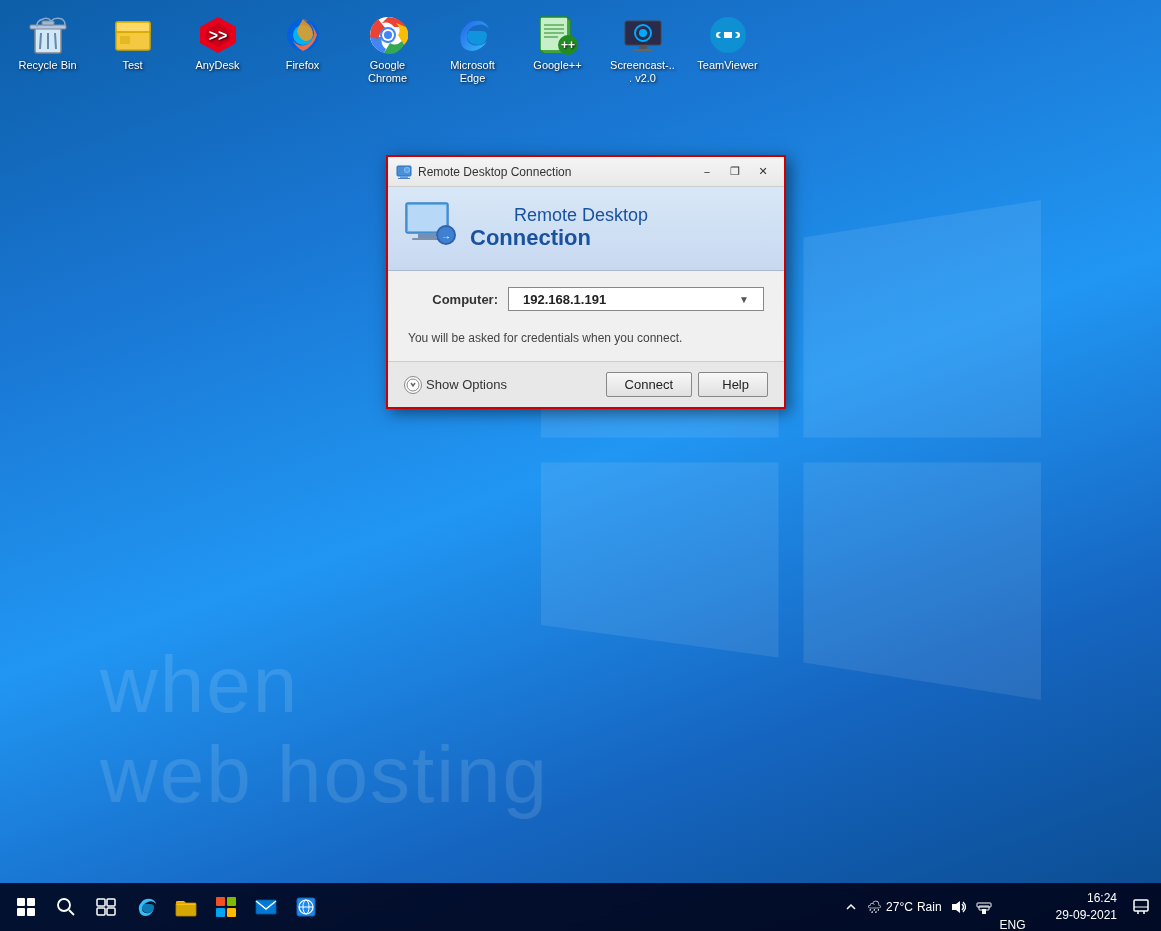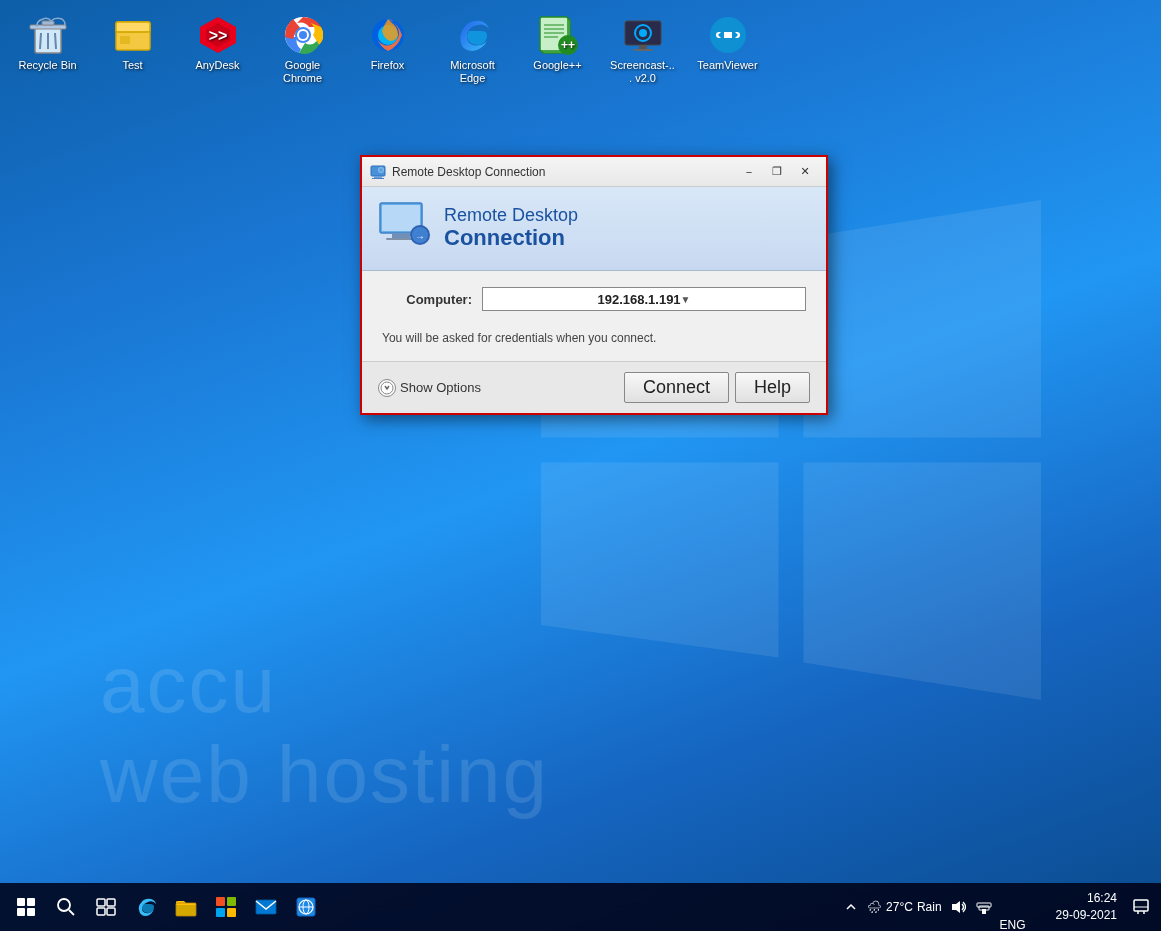--- a/index.html
+++ b/index.html
@@ -186,22 +186,22 @@
       align-items: center;
       justify-content: center;
       cursor: pointer;
       font-size: 14px;
       color: white;
     }
 
     .rdp-dialog {
       position: absolute;
       top: 155px;
-      left: 360px;
-      width: 468px;
+      left: 386px;
+      width: 400px;
       background: #f0f0f0;
       border: 2px solid #cc0000;
       box-shadow: 4px 4px 15px rgba(0,0,0,0.5);
       pointer-events: all;
     }
 
     .rdp-titlebar {
       background: linear-gradient(to bottom, #f5f5f5 0%, #e8e8e8 100%);
       height: 30px;
       display: flex;
@@ -257,20 +257,21 @@
     .rdp-header-icon {
       font-size: 36px;
       position: relative;
     }
 
     .rdp-header-text h1 {
       font-size: 18px;
       font-weight: 400;
       color: #1a52a0;
       line-height: 1.1;
+      margin-left: 44px;
     }
     .rdp-header-text h2 {
       font-size: 22px;
       font-weight: 700;
       color: #1a52a0;
     }
 
     
     .rdp-body {
       background: #f0f0f0;
@@ -296,27 +297,27 @@
 
     .rdp-form-input {
       flex: 1;
       display: flex;
       align-items: center;
     }
 
     .rdp-dropdown {
       flex: 1;
       height: 24px;
-      padding: 0 6px;
+      padding: 0 14px;
       font-size: 13px;
       border: 1px solid #888;
       background: white;
       display: flex;
       align-items: center;
-      justify-content: center;
+      justify-content: space-between;
       cursor: pointer;
     }
 
     .rdp-dropdown-arrow {
       font-size: 10px;
       color: #555;
     }
 
     .rdp-form-value {
       font-size: 13px;
@@ -361,26 +362,26 @@
       background: white;
     }
 
     .rdp-buttons {
       display: flex;
       gap: 6px;
     }
 
     .rdp-btn {
       padding: 4px 18px;
-      font-size: 18px;
+      font-size: 13px;
       border: 1px solid #888;
       background: linear-gradient(to bottom, #f8f8f8 0%, #e0e0e0 100%);
       cursor: pointer;
       min-width: 70px;
-      text-align: center;
+      text-align: right;
       border-radius: 2px;
       color: #222;
     }
 
     
     .win-logo {
       display: grid;
       grid-template-columns: 1fr 1fr;
       gap: 2px;
       width: 18px;
@@ -404,21 +405,21 @@
 
 <div class="desktop">
 
   <svg class="windows-logo-watermark" viewBox="0 0 200 200" xmlns="http://www.w3.org/2000/svg">
     <path d="M0 30 L95 17 L95 95 L0 95 Z" fill="rgba(255,255,255,0.6)"></path>
     <path d="M105 15 L200 0 L200 95 L105 95 Z" fill="rgba(255,255,255,0.6)"></path>
     <path d="M0 105 L95 105 L95 183 L0 170 Z" fill="rgba(255,255,255,0.6)"></path>
     <path d="M105 105 L200 105 L200 200 L105 185 Z" fill="rgba(255,255,255,0.6)"></path>
   </svg>
 
-  <div class="watermark-text">accu</div>
+  <div class="watermark-text">when</div>
   <div class="watermark-text-2">web hosting</div>
 
   <div class="desktop-icons">
 
     <div class="desktop-icon">
       <div class="icon-image">
         <svg width="38" height="40" viewBox="0 0 38 40" xmlns="http://www.w3.org/2000/svg">
           <rect x="6" y="12" width="26" height="26" rx="2" fill="#d0e8f8" stroke="#888" stroke-width="1.5"></rect>
           <rect x="1" y="10" width="36" height="4" rx="1" fill="#b0c8e8" stroke="#888" stroke-width="1"></rect>
           <rect x="13" y="6" width="12" height="4" rx="1" fill="#a0b8d8" stroke="#888" stroke-width="1"></rect>
@@ -445,20 +446,32 @@
 
     <div class="desktop-icon">
       <div class="icon-image">
         <svg width="40" height="40" viewBox="0 0 40 40" xmlns="http://www.w3.org/2000/svg">
           <polygon points="20,2 38,12 38,28 20,38 2,28 2,12" fill="#e8001c"></polygon>
           <polygon points="20,8 32,15 32,25 20,32 8,25 8,15" fill="#cc0018"></polygon>
           <text x="20" y="26" text-anchor="middle" fill="white" font-size="16" font-weight="bold">&gt;&gt;</text>
         </svg>
       </div>
       <span class="icon-label">AnyDesk</span>
+    </div>
+
+    <div class="desktop-icon">
+      <div class="icon-image">
+        <svg width="40" height="40" viewBox="0 0 40 40" xmlns="http://www.w3.org/2000/svg">
+          <circle cx="20" cy="20" r="16" fill="#0060df"></circle>
+          <circle cx="20" cy="20" r="10" fill="#00b3f4"></circle>
+          <path d="M20 4 Q30 8 34 20 Q30 32 20 36 Q12 32 8 22 Q10 28 16 30 Q22 32 28 26 Q34 18 28 10 Q24 4 20 4Z" fill="#ff7139" opacity="0.9"></path>
+          <path d="M20 4 Q16 10 14 16 Q16 24 22 26 Q28 26 30 20 Q30 12 24 8Z" fill="#ff980e" opacity="0.8"></path>
+        </svg>
+      </div>
+      <span class="icon-label">Firefox</span>
     </div>
 
     <div class="desktop-icon">
       <div class="icon-image">
         <svg width="40" height="40" viewBox="0 0 40 40" xmlns="http://www.w3.org/2000/svg">
           <circle cx="20" cy="20" r="18" fill="white"></circle>
           <path d="M20 2 Q32 2 38 12 L26 12 Q22 6 14 8 Z" fill="#ea4335"></path>
           <path d="M38 12 Q44 22 36 30 L30 20 Q34 14 28 8 Z" fill="#fbbc04"></path>
           <path d="M36 30 Q28 42 16 38 L22 28 Q28 32 34 26 Z" fill="#34a853"></path>
           <path d="M16 38 Q4 34 2 22 L14 22 Q12 30 18 34 Z" fill="#4285f4"></path>
@@ -467,32 +480,20 @@
           <circle cx="20" cy="20" r="6" fill="white"></circle>
           <circle cx="20" cy="20" r="4" fill="#4285f4"></circle>
         </svg>
       </div>
       <span class="icon-label">Google Chrome</span>
     </div>
 
     <div class="desktop-icon">
       <div class="icon-image">
         <svg width="40" height="40" viewBox="0 0 40 40" xmlns="http://www.w3.org/2000/svg">
-          <circle cx="20" cy="20" r="16" fill="#0060df"></circle>
-          <circle cx="20" cy="20" r="10" fill="#00b3f4"></circle>
-          <path d="M20 4 Q30 8 34 20 Q30 32 20 36 Q12 32 8 22 Q10 28 16 30 Q22 32 28 26 Q34 18 28 10 Q24 4 20 4Z" fill="#ff7139" opacity="0.9"></path>
-          <path d="M20 4 Q16 10 14 16 Q16 24 22 26 Q28 26 30 20 Q30 12 24 8Z" fill="#ff980e" opacity="0.8"></path>
-        </svg>
-      </div>
-      <span class="icon-label">Firefox</span>
-    </div>
-
-    <div class="desktop-icon">
-      <div class="icon-image">
-        <svg width="40" height="40" viewBox="0 0 40 40" xmlns="http://www.w3.org/2000/svg">
           <defs>
             <linearGradient id="edgeGrad" x1="0%" y1="0%" x2="100%" y2="100%">
               <stop offset="0%" style="stop-color:#2563eb"></stop>
               <stop offset="100%" style="stop-color:#38bdf8"></stop>
             </linearGradient>
           </defs>
           <path d="M8 28 Q6 20 10 14 Q16 4 28 6 Q34 8 36 14 Q32 8 24 10 Q14 12 14 22 Q14 28 20 30 Q28 32 34 26 Q30 34 20 36 Q10 36 8 28Z" fill="url(#edgeGrad)"></path>
           <path d="M14 22 Q16 30 26 30 Q34 28 34 20 Q34 16 28 16 L16 16 Q14 20 14 22Z" fill="#0ea5e9" opacity="0.7"></path>
         </svg>
       </div>

